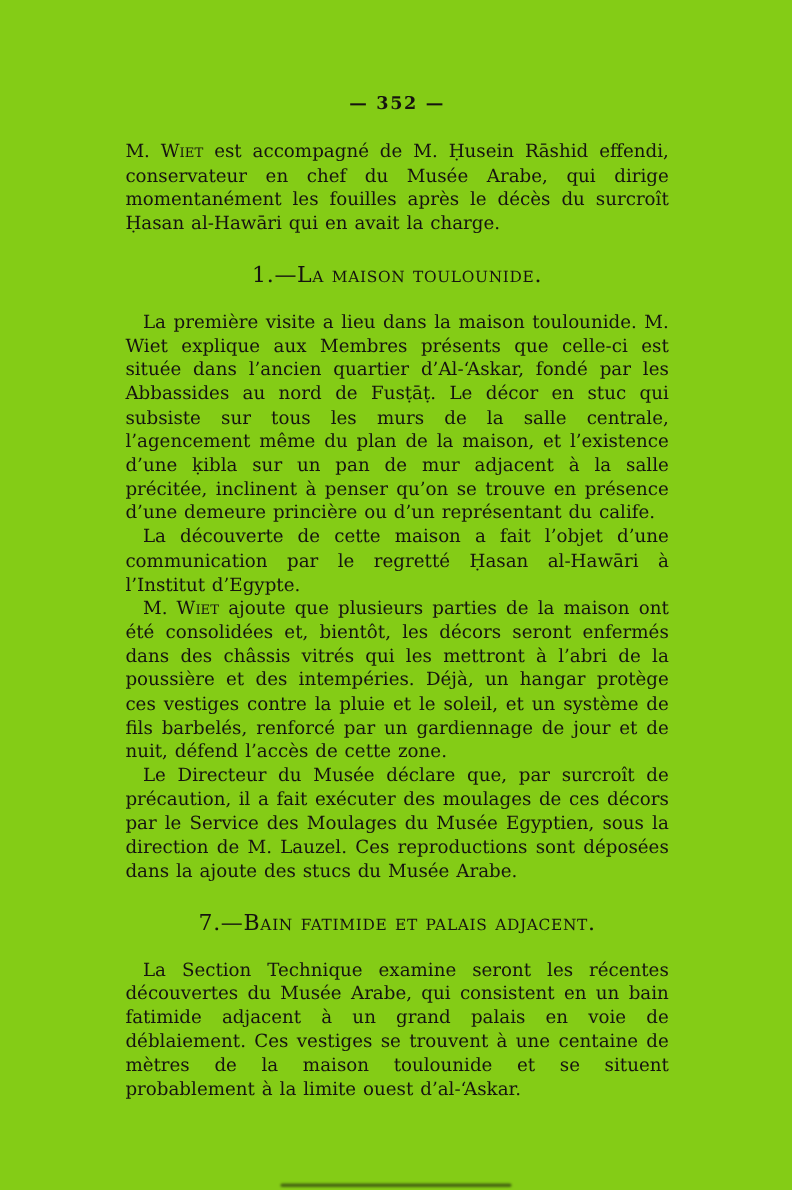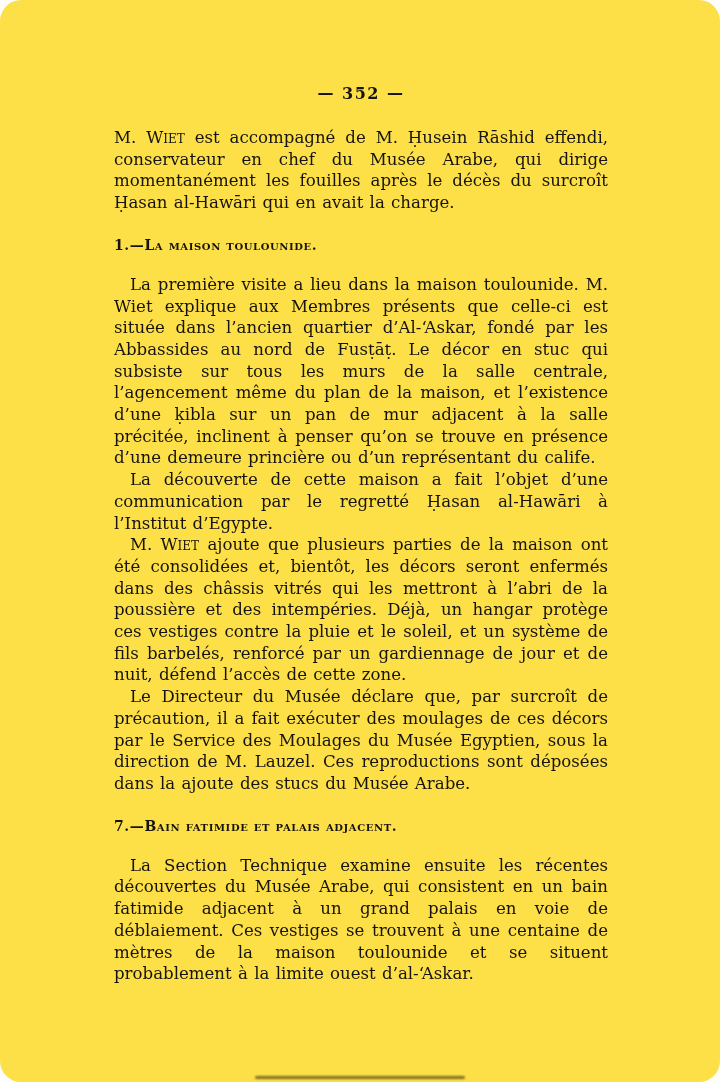--- a/index.html
+++ b/index.html
@@ -11,22 +11,21 @@
     height: 1082px;
     background: #fdfdfb;
     color: #161310;
     font-family: "DejaVu Serif", "Liberation Serif", serif;
     position: relative;
     overflow: hidden;
   }
   .page {
     position: absolute;
     inset: 0;
-    background: #fde047;
-    border-radius: 21px;
+    background: #84cc16;
   }
   .content {
     position: absolute;
     left: 114px;
     top: 84px;
     width: 494px;
   }
   .page-number {
     text-align: center;
     font-weight: bold;
@@ -43,23 +42,23 @@
     word-spacing: 1px;
   }
   p.indent {
     text-indent: 16px;
   }
   .sc {
     font-variant: small-caps;
   }
   h2.heading {
     margin: 23px 0 21px 0;
-    text-align: left;
-    font-size: 14px;
-    font-weight: bold;
+    text-align: center;
+    font-size: 20px;
+    font-weight: normal;
     font-variant: small-caps;
     letter-spacing: 0.6px;
   }
   .scan-edge {
     position: absolute;
     left: 255px;
     bottom: 3px;
     width: 210px;
     height: 3px;
     background: rgba(20, 18, 15, 0.55);
@@ -82,18 +81,18 @@
     <p class="para indent">La première visite a lieu dans la maison toulounide. M. Wiet explique aux Membres présents que celle-ci est située dans l’ancien quartier d’Al-‘Askar, fondé par les Abbassides au nord de Fusṭāṭ. Le décor en stuc qui subsiste sur tous les murs de la salle centrale, l’agencement même du plan de la maison, et l’existence d’une ḳibla sur un pan de mur adjacent à la salle précitée, inclinent à penser qu’on se trouve en présence d’une demeure princière ou d’un représentant du calife.</p>
 
     <p class="para indent">La découverte de cette maison a fait l’objet d’une communication par le regretté Ḥasan al-Hawāri à l’Institut d’Egypte.</p>
 
     <p class="para indent"><span>M. </span><span class="sc">Wiet</span><span> ajoute que plusieurs parties de la maison ont été consolidées et, bientôt, les décors seront enfermés dans des châssis vitrés qui les mettront à l’abri de la poussière et des intempéries. Déjà, un hangar protège ces vestiges contre la pluie et le soleil, et un système de fils barbelés, renforcé par un gardiennage de jour et de nuit, défend l’accès de cette zone.</span></p>
 
     <p class="para indent">Le Directeur du Musée déclare que, par surcroît de précaution, il a fait exécuter des moulages de ces décors par le Service des Moulages du Musée Egyptien, sous la direction de M. Lauzel. Ces reproductions sont déposées dans la ajoute des stucs du Musée Arabe.</p>
 
     <h2 class="heading">7.—Bain fatimide et palais adjacent.</h2>
 
-    <p class="para indent">La Section Technique examine ensuite les récentes découvertes du Musée Arabe, qui consistent en un bain fatimide adjacent à un grand palais en voie de déblaiement. Ces vestiges se trouvent à une centaine de mètres de la maison toulounide et se situent probablement à la limite ouest d’al-‘Askar.</p>
+    <p class="para indent">La Section Technique examine seront les récentes découvertes du Musée Arabe, qui consistent en un bain fatimide adjacent à un grand palais en voie de déblaiement. Ces vestiges se trouvent à une centaine de mètres de la maison toulounide et se situent probablement à la limite ouest d’al-‘Askar.</p>
 
   </div>
 
   <div class="scan-edge"></div>
 </div>
 
 </body></html>

